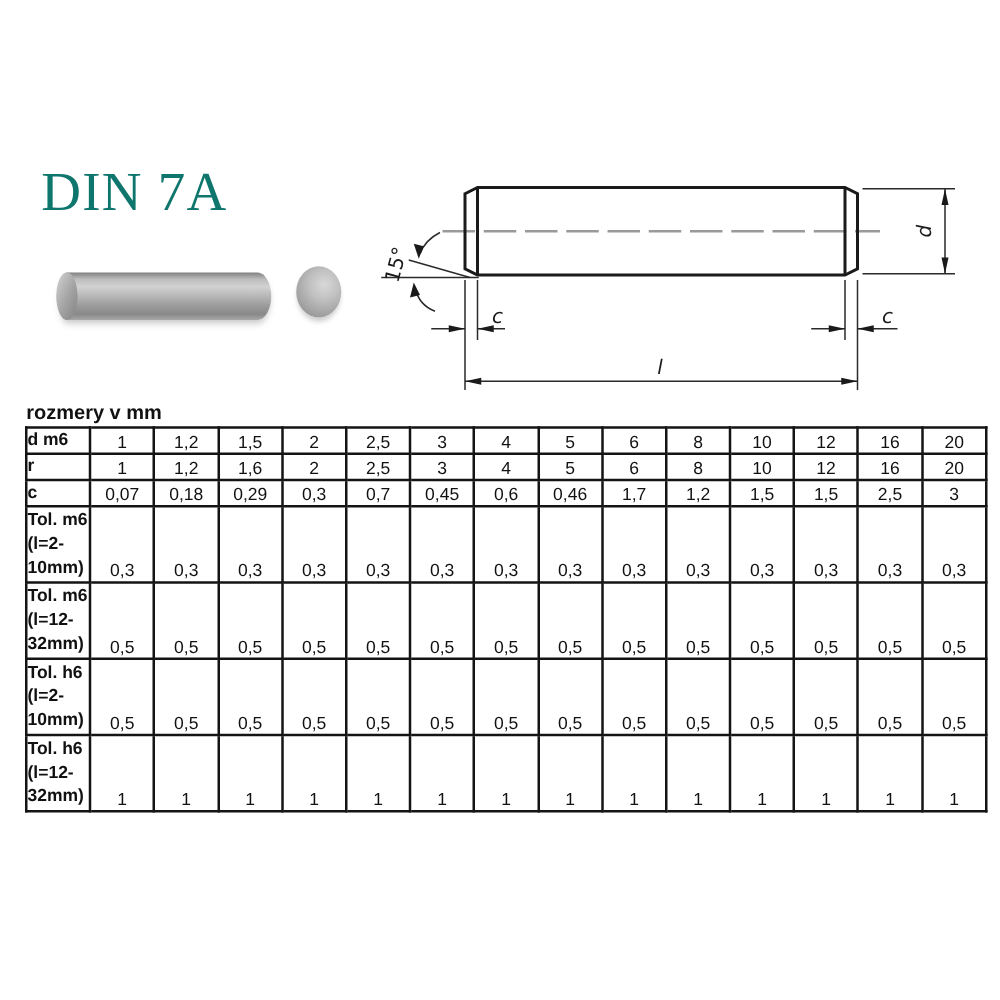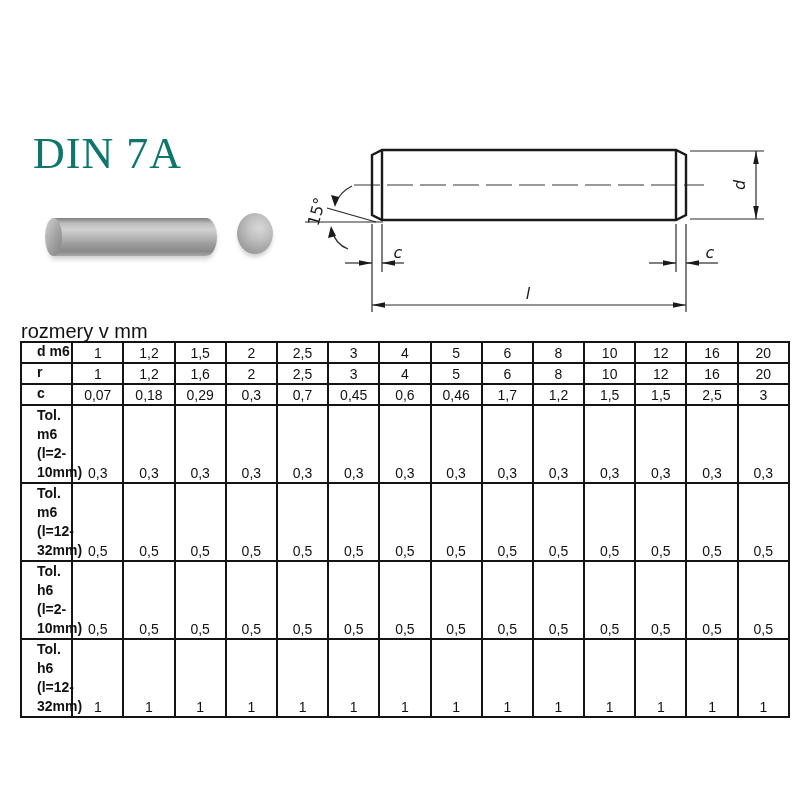--- a/index.html
+++ b/index.html
@@ -43,26 +43,26 @@
   .drawing .thin  { stroke: #2a2a2a; stroke-width: 1.2; fill: none; }
   .drawing .cl    { stroke: #9a9a9a; stroke-width: 2; fill: none; }
   .drawing .arrow { fill: #1a1a1a; stroke: none; }
   .drawing text {
     font-family: "DejaVu Sans", sans-serif; font-size: 16px; fill: #1a1a1a;
   }
   .drawing text.it { font-style: italic; }
 
   
   .tablewrap { position: absolute; left: 20px; top: 323px; width: 770px; }
-  .caption { font-size: 20px; font-weight: normal; margin: 0 0 2px 1px; line-height: 16px; }
+  .caption { font-size: 16px; font-weight: bold; margin: 0 0 2px 1px; line-height: 16px; }
   table.sizes { border-collapse: collapse; table-layout: fixed; width: 770px; }
   .sizes th, .sizes td { border: 2px solid #141414; font-size: 14px; padding: 0 1px; }
   .sizes th {
     text-align: left; font-weight: bold; white-space: pre-line;
-    line-height: 19px; padding-left: 15px; vertical-align: top;
+    line-height: 19px; padding-left: 0; vertical-align: top;
   }
   .sizes td { text-align: center; vertical-align: bottom; line-height: 18px; }
   .sizes tr.short th, .sizes tr.short td { height: 21px; line-height: 17px; }
   .sizes tr.tall th, .sizes tr.tall td { height: 61px; margin-top: 20px; }
 </style>
 </head>
 <body>
 
 <div class="page">
 

